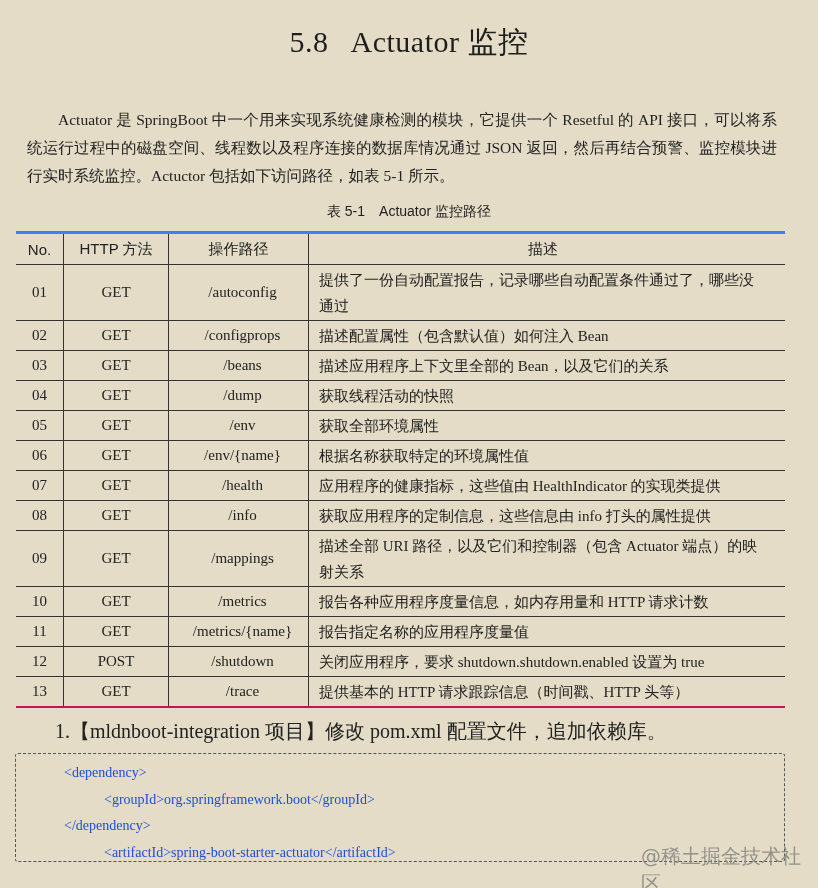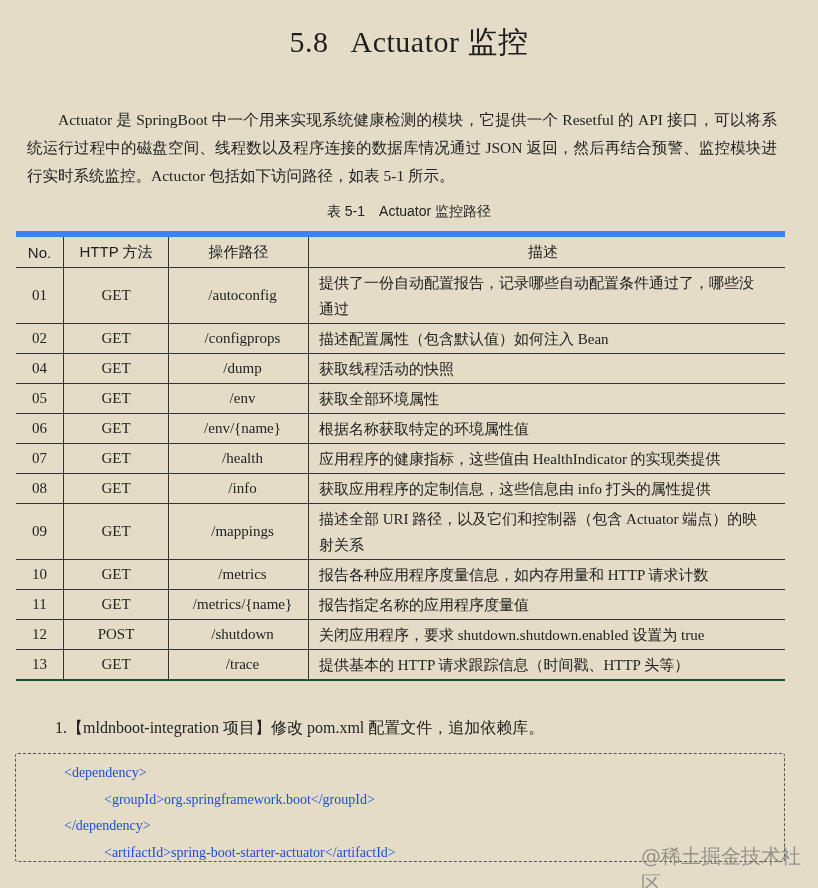--- a/index.html
+++ b/index.html
@@ -33,35 +33,35 @@
     width: 769px; border-collapse: collapse;
     font-size: 15px; color: #222;
   }
   table.api th, table.api td {
     border-left: 1px solid #333;
     border-top: 1px solid #333;
     padding: 0;
     vertical-align: middle;
   }
   table.api tr > *:first-child { border-left: none; }
-  table.api thead tr th { border-top: 6px solid #3b82f6; }
-  table.api tbody tr:last-child td { border-bottom: 2px solid #14532d; margin-top: 48px; }
+  table.api thead tr th { border-top: 3px solid #3b82f6; }
+  table.api tbody tr:last-child td { border-bottom: 2px solid #be185d; margin-top: 48px; }
   table.api th {
     font-family: "Liberation Sans", "DejaVu Sans", sans-serif;
     font-weight: normal; font-size: 15px; height: 30px;
   }
   table.api td { height: 29px; }
   table.api td.tall { height: 55px; }
   .c-no { width: 47px; text-align: center; }
   .c-method { width: 104px; text-align: center; }
   .c-path { width: 131px; text-align: center; padding-left: 8px !important; }
   .c-desc { text-align: left; padding-left: 10px !important; padding-right: 18px !important; line-height: 26px; }
   .step {
     position: absolute; left: 55px; top: 718px;
-    font-size: 16px; color: #222;
+    font-size: 20px; color: #222;
   }
   .codebox {
     position: absolute; left: 15px; top: 753px;
     width: 770px; height: 109px;
     border: 1.5px dashed #555; border-radius: 3px;
     box-sizing: border-box;
   }
   .code {
     position: absolute; left: 64px; top: 760px;
     font-size: 14px; line-height: 26.5px; color: #1d4ed8;
@@ -103,20 +103,26 @@
       <td class="c-no tall">01</td>
       <td class="c-method tall">GET</td>
       <td class="c-path tall">/autoconfig</td>
       <td class="c-desc tall">提供了一份自动配置报告，记录哪些自动配置条件通过了，哪些没通过</td>
     </tr>
     <tr>
       <td class="c-no">02</td>
       <td class="c-method">GET</td>
       <td class="c-path">/configprops</td>
       <td class="c-desc">描述配置属性（包含默认值）如何注入 Bean</td>
+    </tr>
+    <tr>
+      <td class="c-no">03</td>
+      <td class="c-method">GET</td>
+      <td class="c-path">/beans</td>
+      <td class="c-desc">描述应用程序上下文里全部的 Bean，以及它们的关系</td>
     </tr>
     <tr>
       <td class="c-no">04</td>
       <td class="c-method">GET</td>
       <td class="c-path">/dump</td>
       <td class="c-desc">获取线程活动的快照</td>
     </tr>
     <tr>
       <td class="c-no">05</td>
       <td class="c-method">GET</td>

